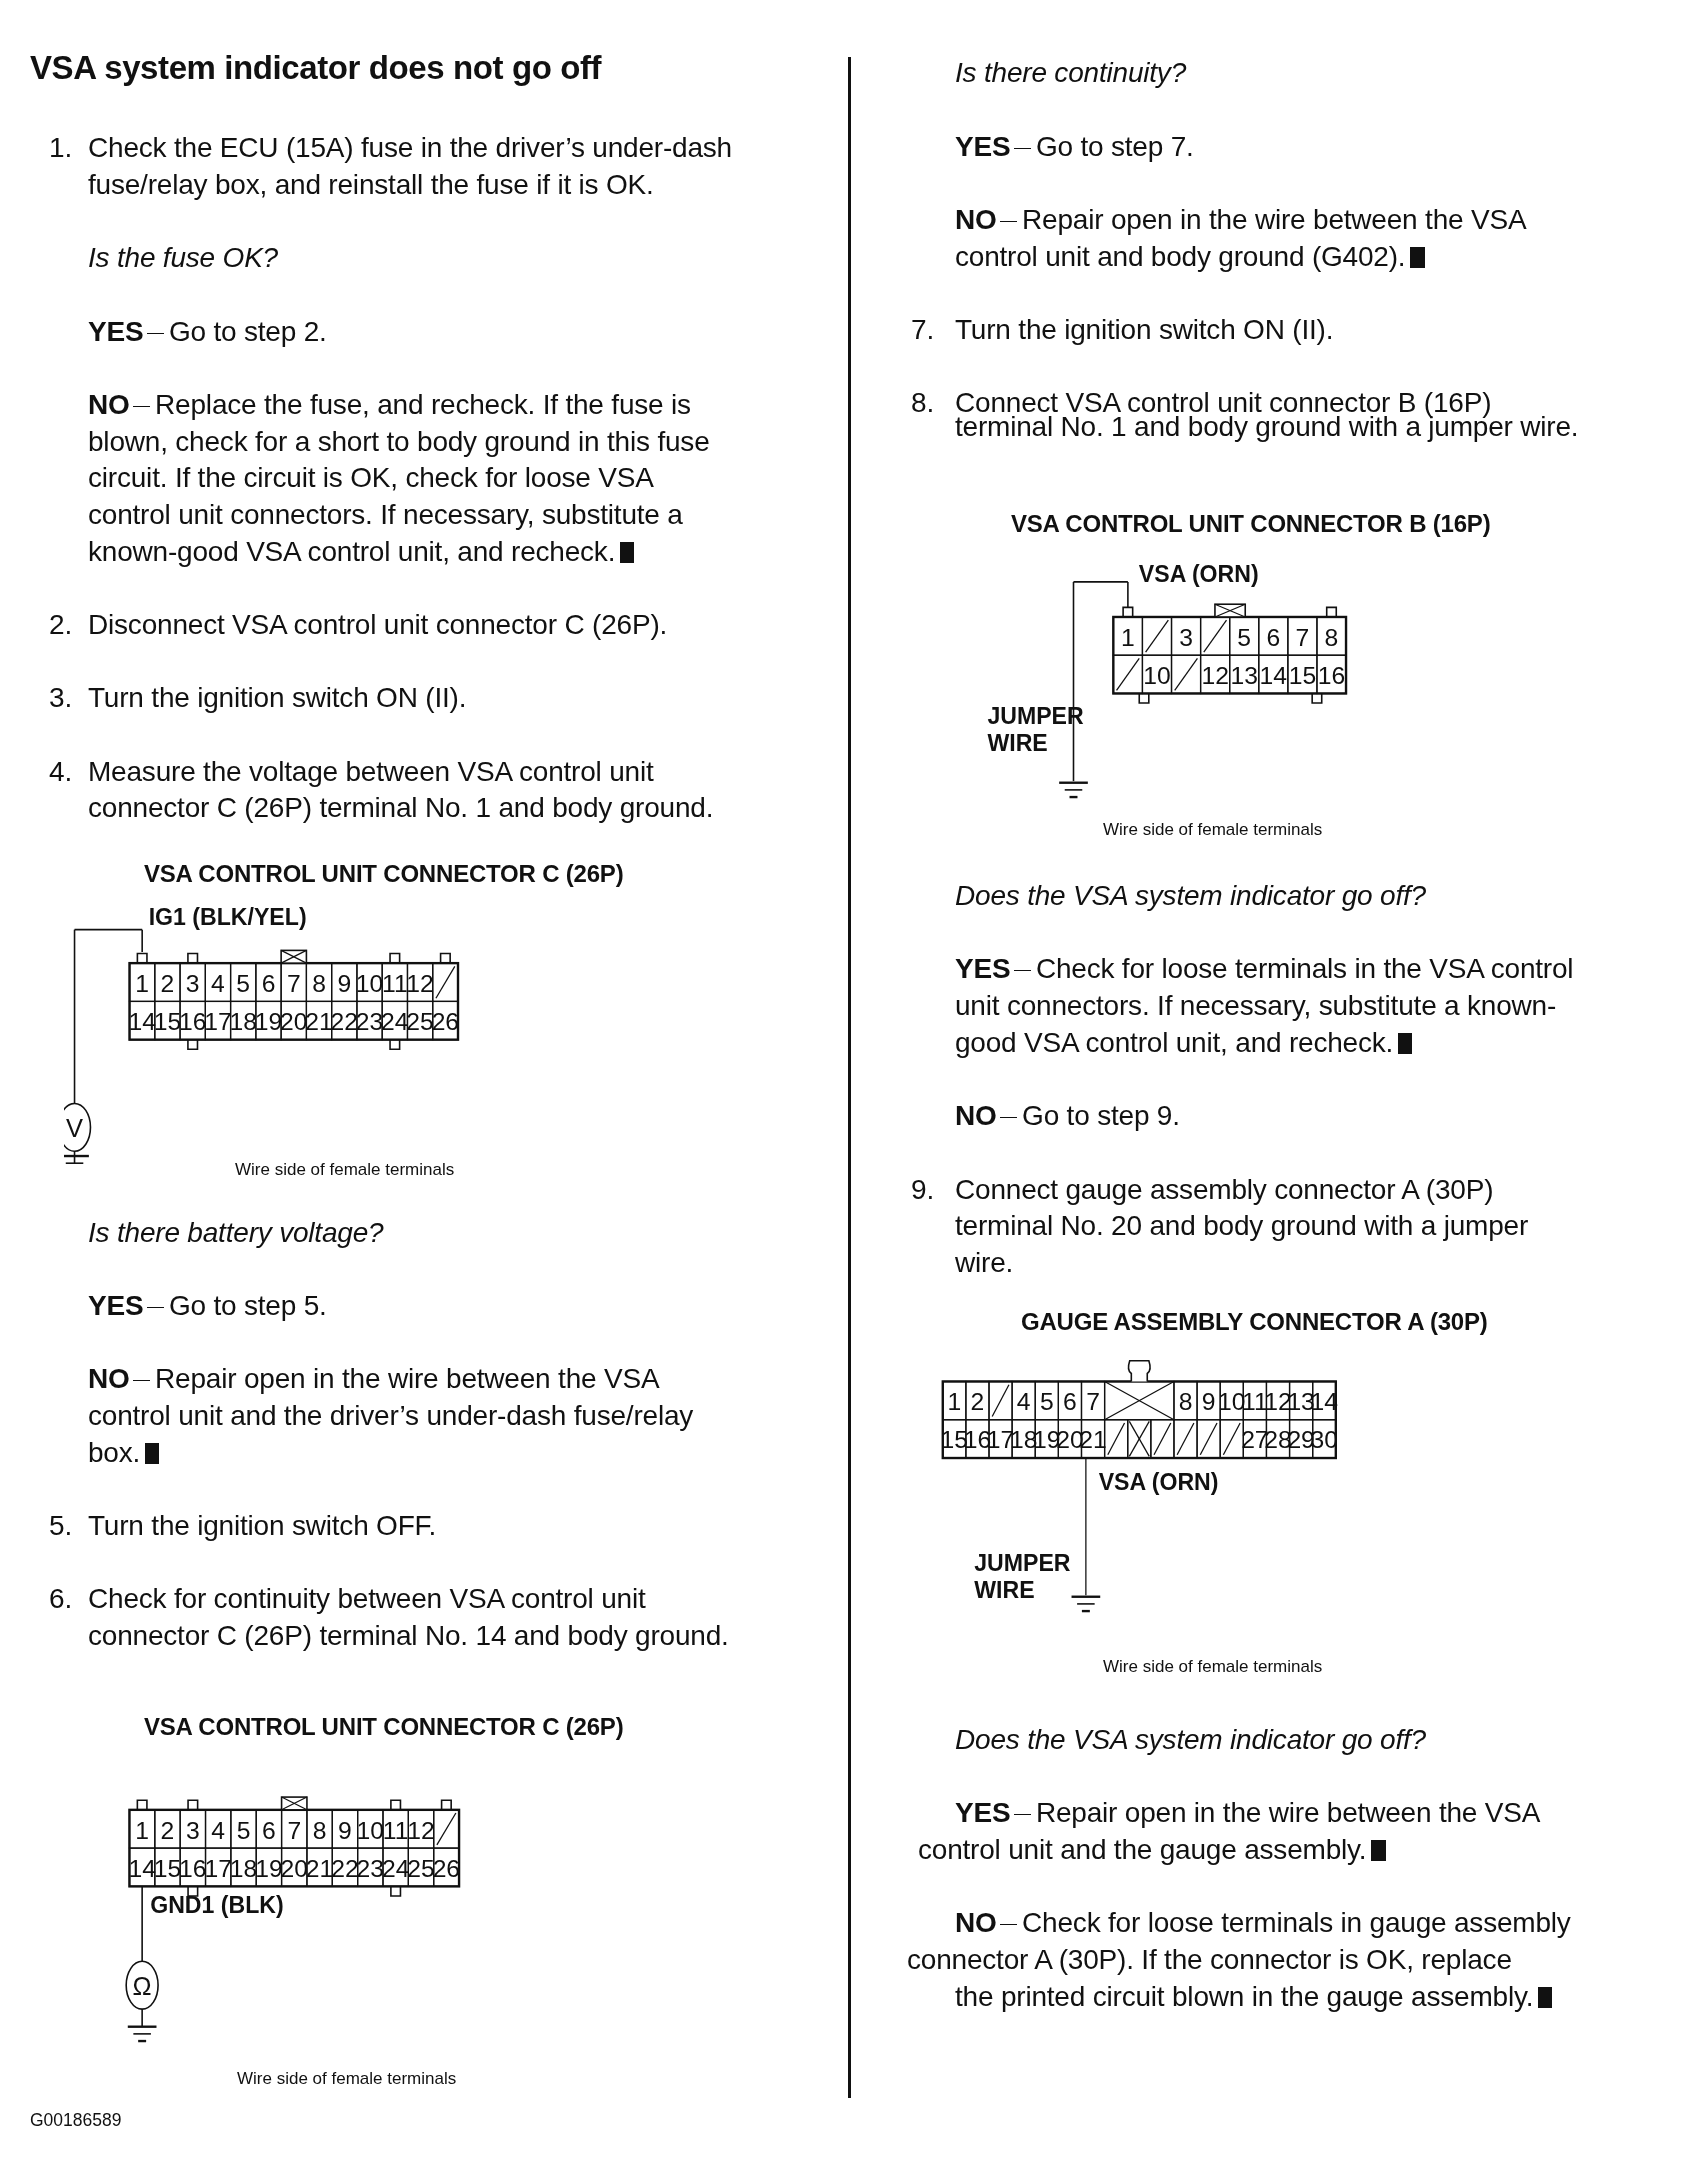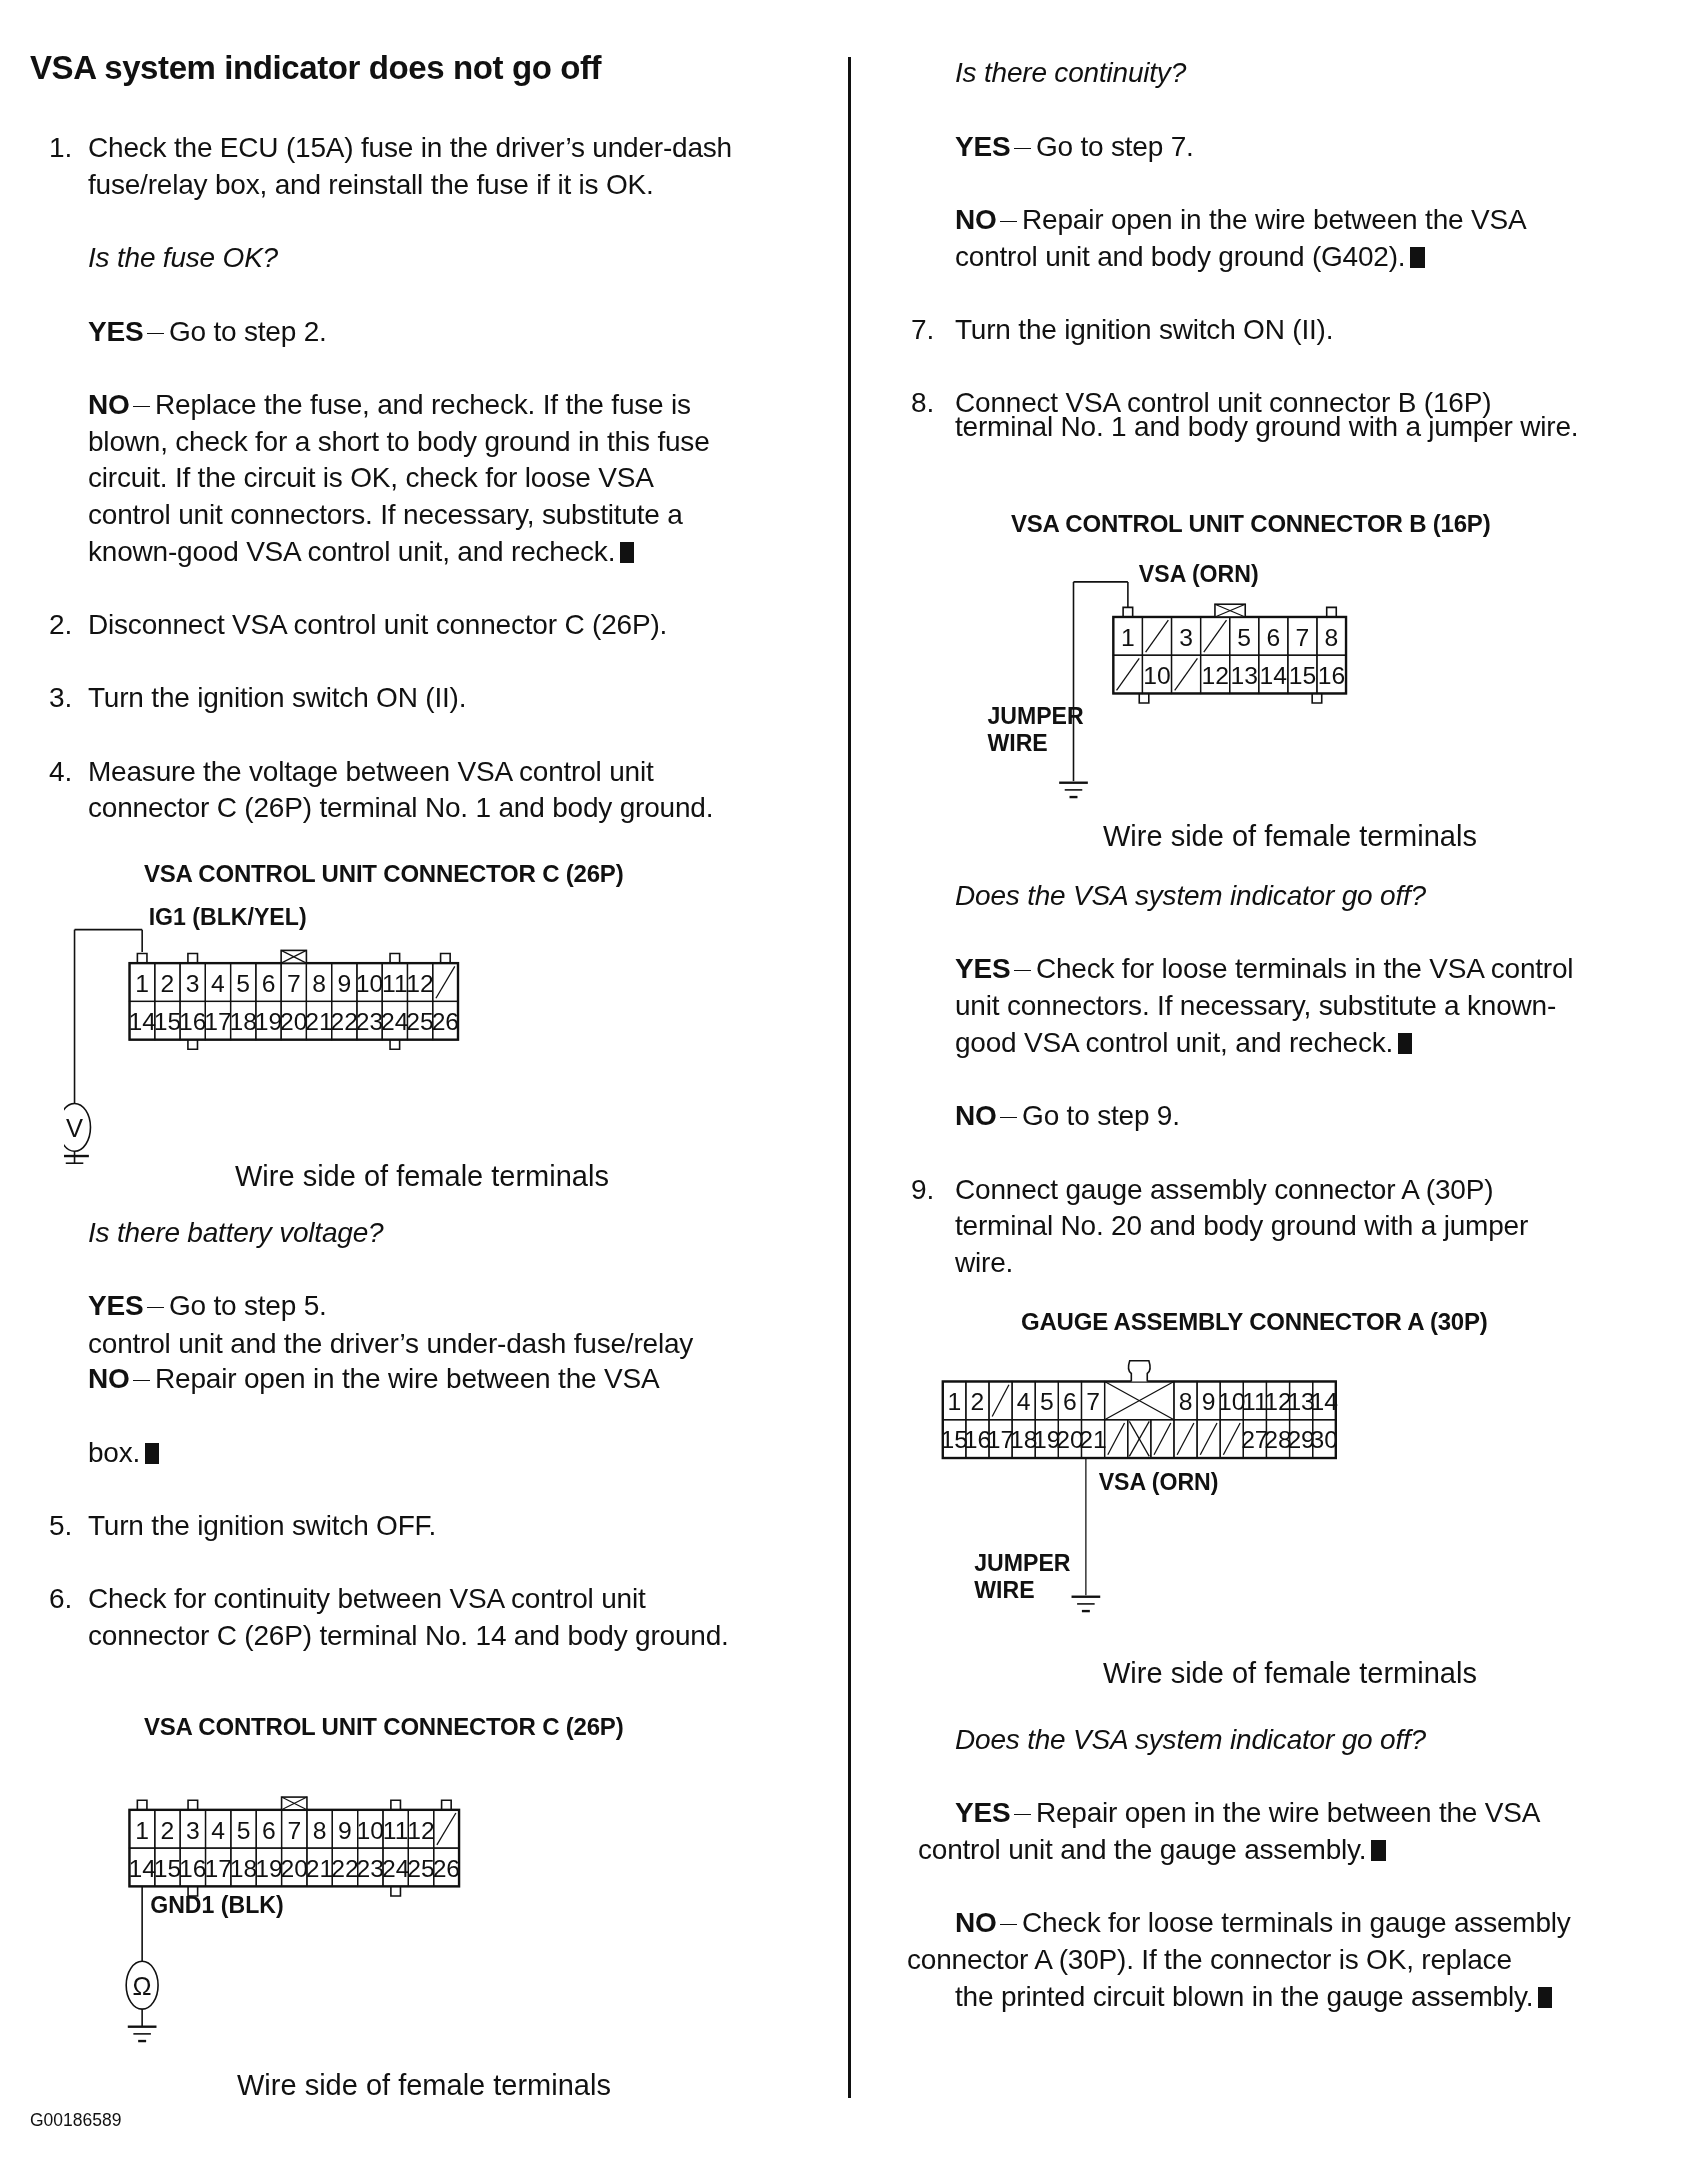--- a/index.html
+++ b/index.html
@@ -9,21 +9,21 @@
   }
   .divider { position: absolute; left: 848px; top: 57px; width: 3.2px; height: 2041px; background: #111; }
   .title { position: absolute; left: 30px; top: 49px; font-size: 33px; font-weight: bold; letter-spacing: -0.4px; }
   .p { position: absolute; font-size: 28px; line-height: 37px; letter-spacing: -0.2px; white-space: nowrap; }
   .step-num { position: absolute; font-size: 28px; line-height: 37px; }
   .q { font-style: italic; text-align: right; }
   .bold { font-weight: bold; }
   .dash { display: inline-block; width: 17.5px; height: 1.6px; background: #111; vertical-align: middle; margin: 0 4.8px 0 3.2px; }
   .endmark { display: inline-block; width: 14.4px; height: 21px; background: #111; vertical-align: -2.4px; margin-left: 4.8px; }
   .diag-title { position: absolute; font-size: 24px; font-weight: bold; letter-spacing: -0.2px; white-space: nowrap; }
-  .caption { position: absolute; font-size: 29px; white-space: nowrap; }
+  .caption { position: absolute; font-size: 17px; white-space: nowrap; }
   .id { position: absolute; left: 30px; top: 2110px; font-size: 17.5px; }
   svg text { font-family: "Liberation Sans", sans-serif; }
 </style>
 </head>
 <body>
 
 <div class="divider"></div>
 
 <div class="title">VSA system indicator does not go off</div>
 
@@ -126,21 +126,21 @@
       <line x1="13" y1="324" x2="13" y2="356" stroke="#111" stroke-width="2"></line>
       <line x1="-5" y1="330" x2="31" y2="330" stroke="#111" stroke-width="3"></line>
       <line x1="2" y1="339" x2="24" y2="339" stroke="#111" stroke-width="2"></line>
       <line x1="8" y1="348" x2="18" y2="348" stroke="#111" stroke-width="3"></line>
     </svg>
   <div class="caption" style="left:235px;top:1160px">Wire side of female terminals</div>
 
   <div class="p q" style="left:88px;top:1214px">Is there battery voltage?</div>
   <div class="p" style="left:88px;top:1287px"><span class="bold">YES</span><span class="dash"></span><span>Go to step 5.</span></div>
   <div class="p" style="left:88px;top:1360px"><span class="bold">NO</span><span class="dash"></span><span>Repair open in the wire between the VSA</span></div>
-  <div class="p" style="left:88px;top:1325px">control unit and the driver’s under-dash fuse/relay</div>
+  <div class="p" style="left:88px;top:1397px">control unit and the driver’s under-dash fuse/relay</div>
   <div class="p" style="left:88px;top:1434px"><span>box.</span><span class="endmark"></span></div>
 </div>
 
 <div>
   <div class="step-num" style="left:49px;top:1507px">5.</div>
   <div class="p" style="left:88px;top:1507px">Turn the ignition switch OFF.</div>
 </div>
 <div>
   <div class="step-num" style="left:49px;top:1580px">6.</div>
   <div class="p" style="left:88px;top:1580px">Check for continuity between VSA control unit</div>

